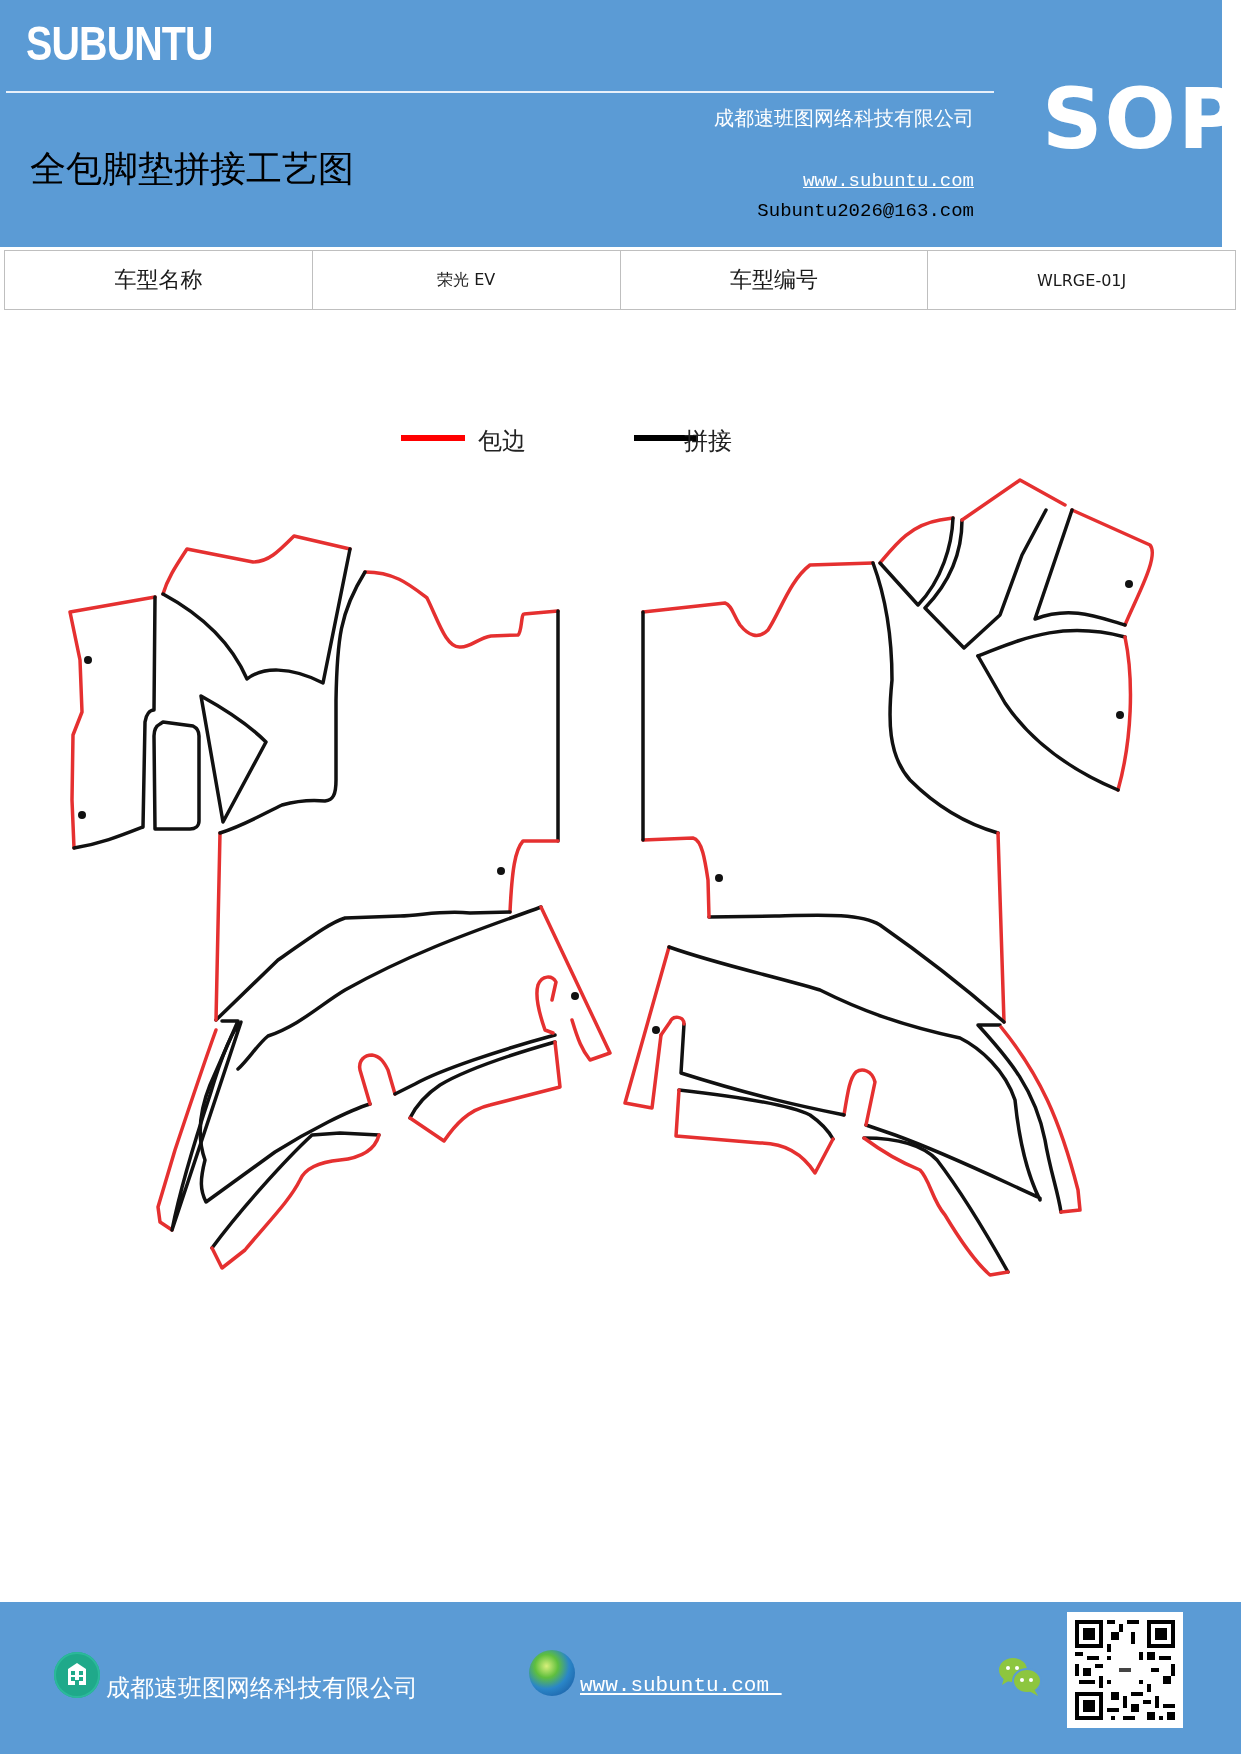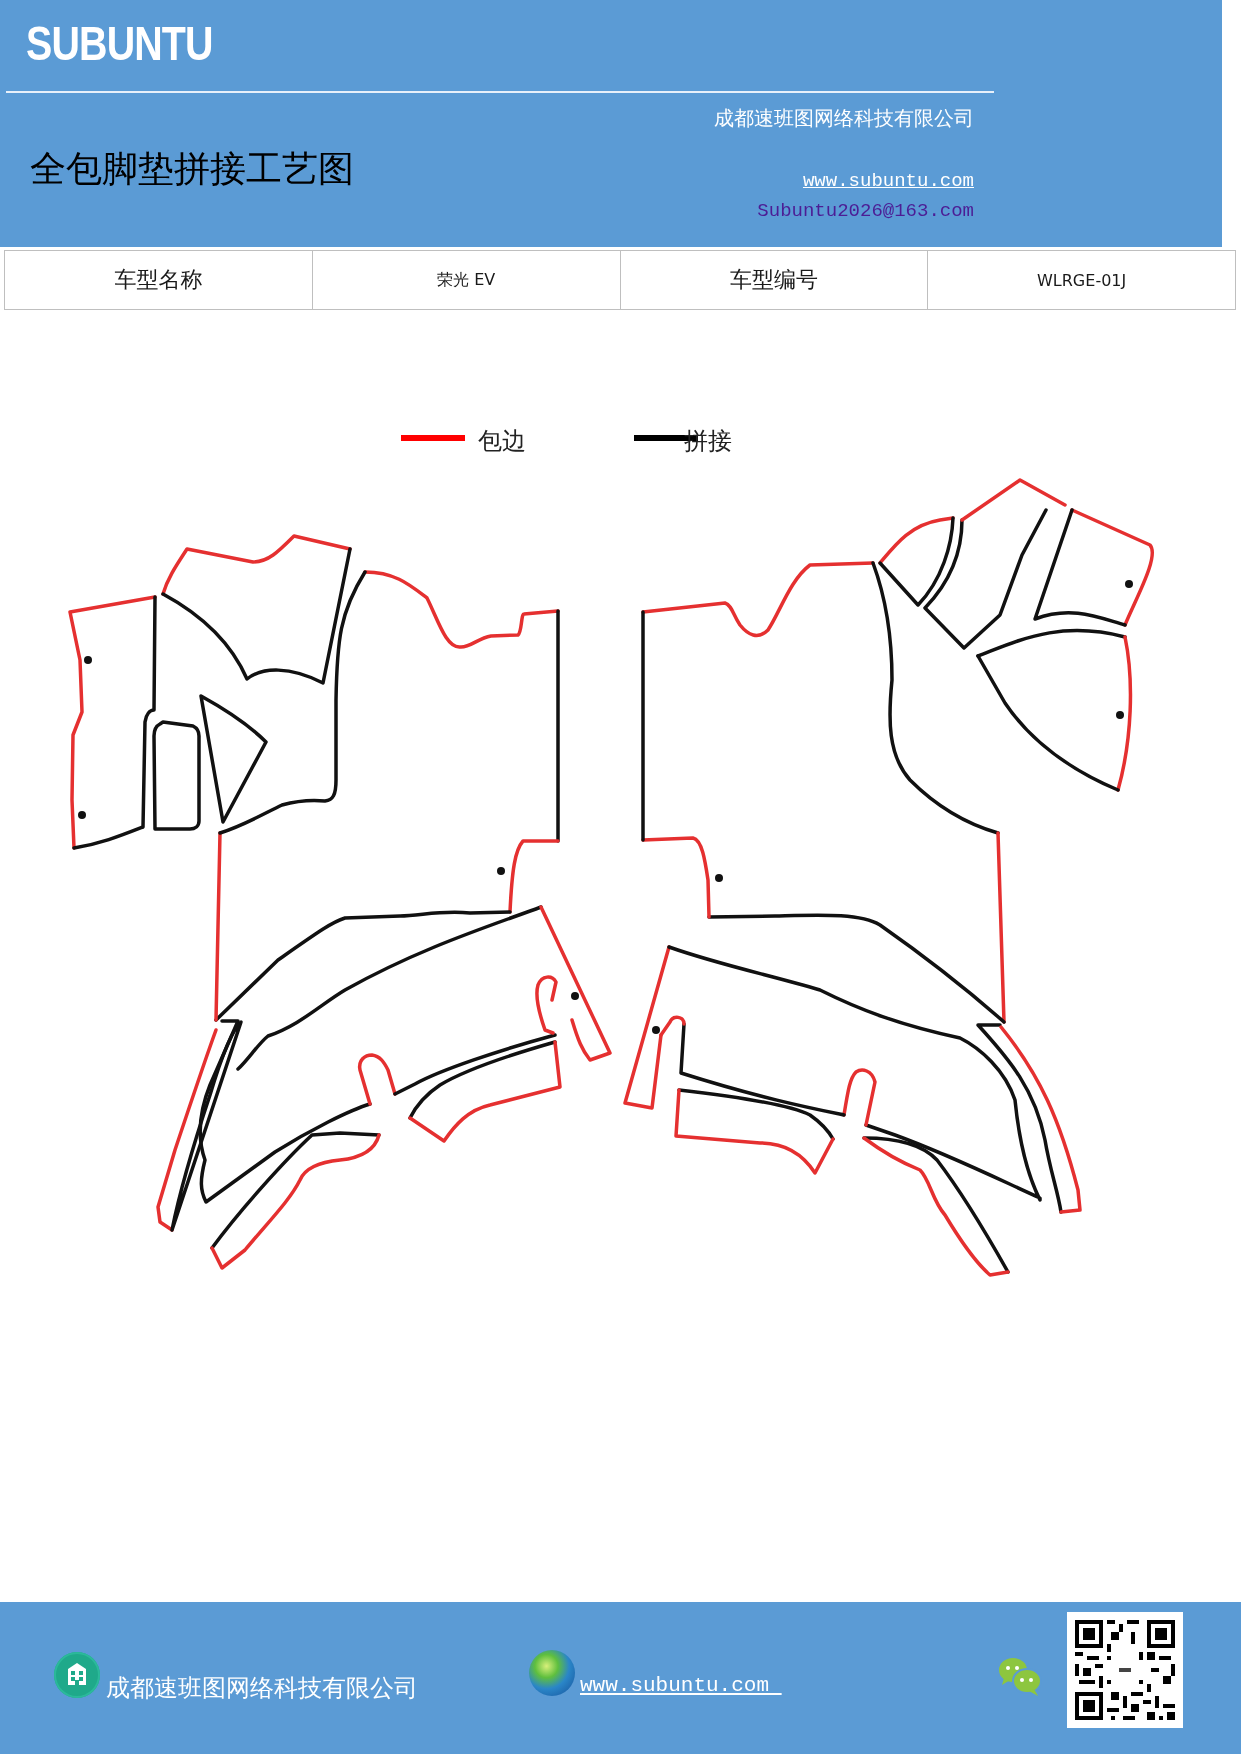--- a/index.html
+++ b/index.html
@@ -31,21 +31,21 @@
       font-family: "DejaVu Serif", serif; font-size: 20px; color: #ffffff;
       text-align: right;
     }
     .website {
       position: absolute; right: 248px; top: 170px;
       font-family: "Liberation Mono", monospace; font-size: 19px; color: #ffffff;
       text-decoration: underline; text-align: right;
     }
     .email {
       position: absolute; right: 248px; top: 200px;
-      font-family: "Liberation Mono", monospace; font-size: 19px; color: #4c1d95;
+      font-family: "Liberation Mono", monospace; font-size: 19px; color: #000000;
       text-align: left;
     }
     .sop {
       position: absolute; left: 1042px; top: 70px;
       font-family: "DejaVu Sans", sans-serif; font-weight: bold;
       font-size: 84px; color: #ffffff; letter-spacing: 2px;
     }
     .info-table {
       position: absolute; left: 4px; top: 250px; width: 1232px;
       border-collapse: collapse; table-layout: fixed;
@@ -104,20 +104,21 @@
 </head>
 <body>
 
 <div class="header">
   <div class="brand">SUBUNTU</div>
   <div class="header-rule"></div>
   <div class="doc-title">全包脚垫拼接工艺图</div>
   <div class="company">成都速班图网络科技有限公司</div>
   <div class="website">www.subuntu.com</div>
   <div class="email">Subuntu2026@163.com</div>
+  <div class="sop">SOP</div>
 </div>
 
 <table class="info-table">
   <tbody>
       <tr>
     <td class="label">车型名称</td>
     <td class="value">荣光 EV</td>
     <td class="label">车型编号</td>
     <td class="value">WLRGE-01J</td>
   </tr>

